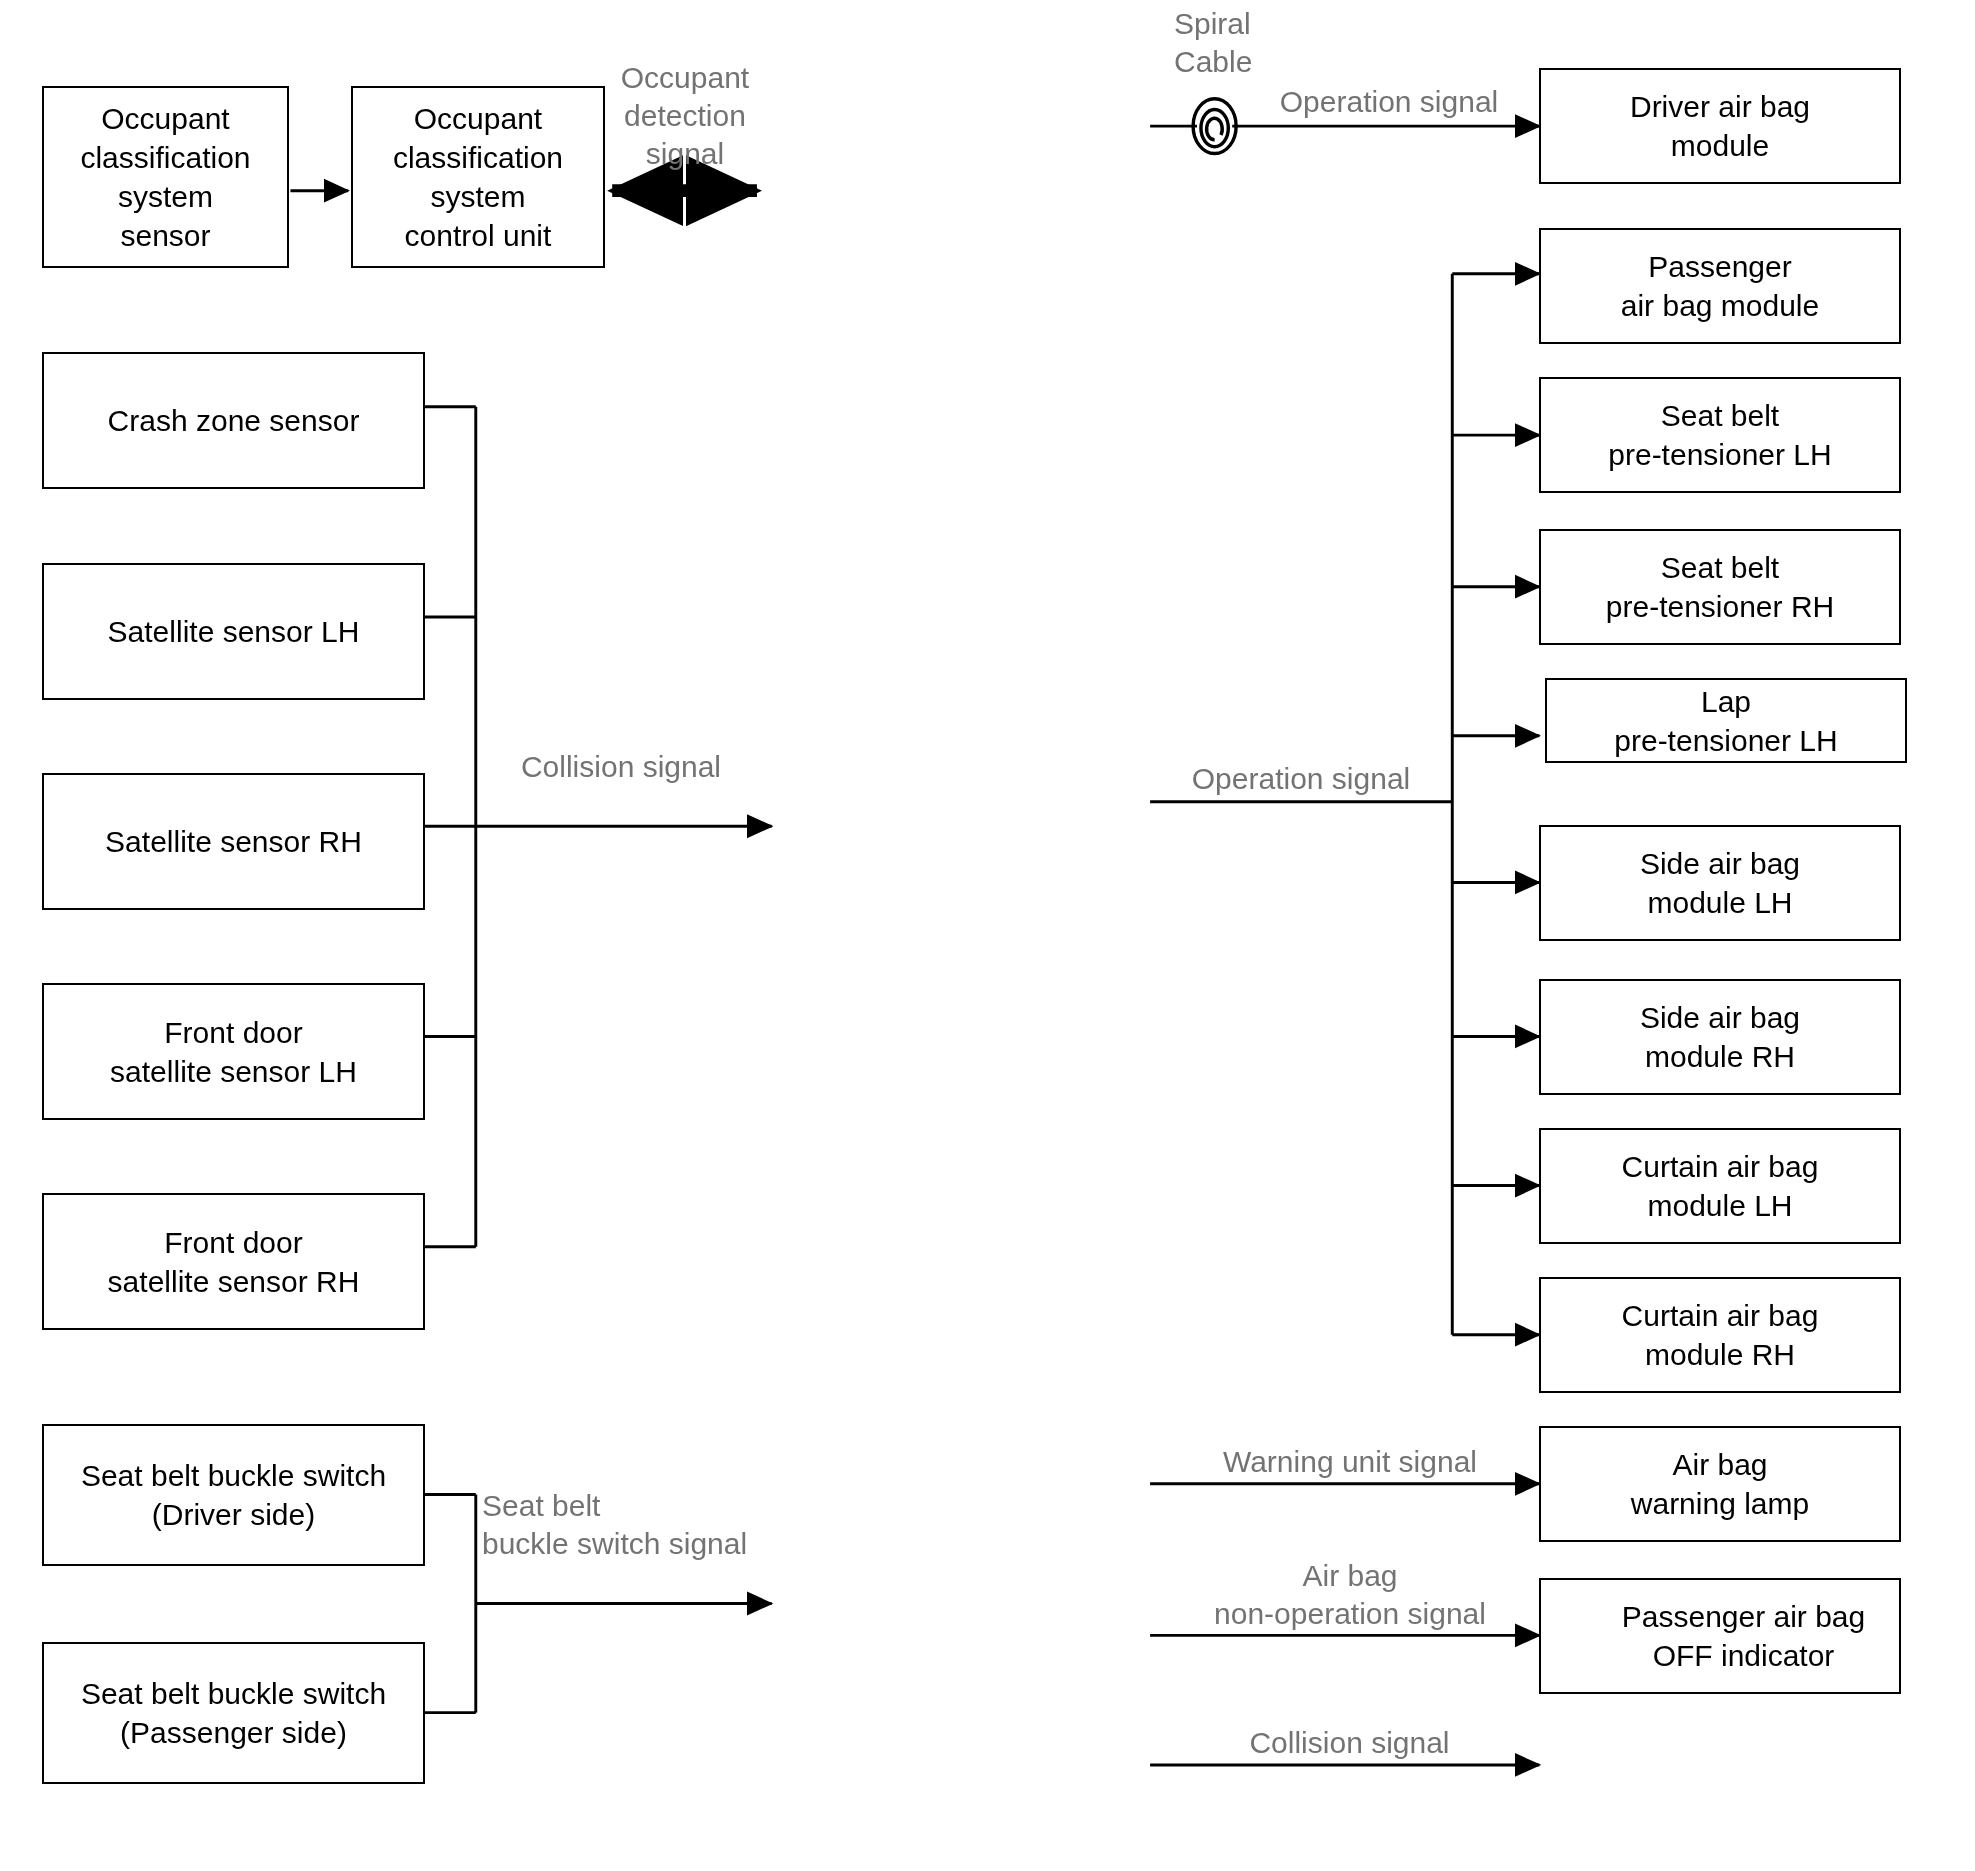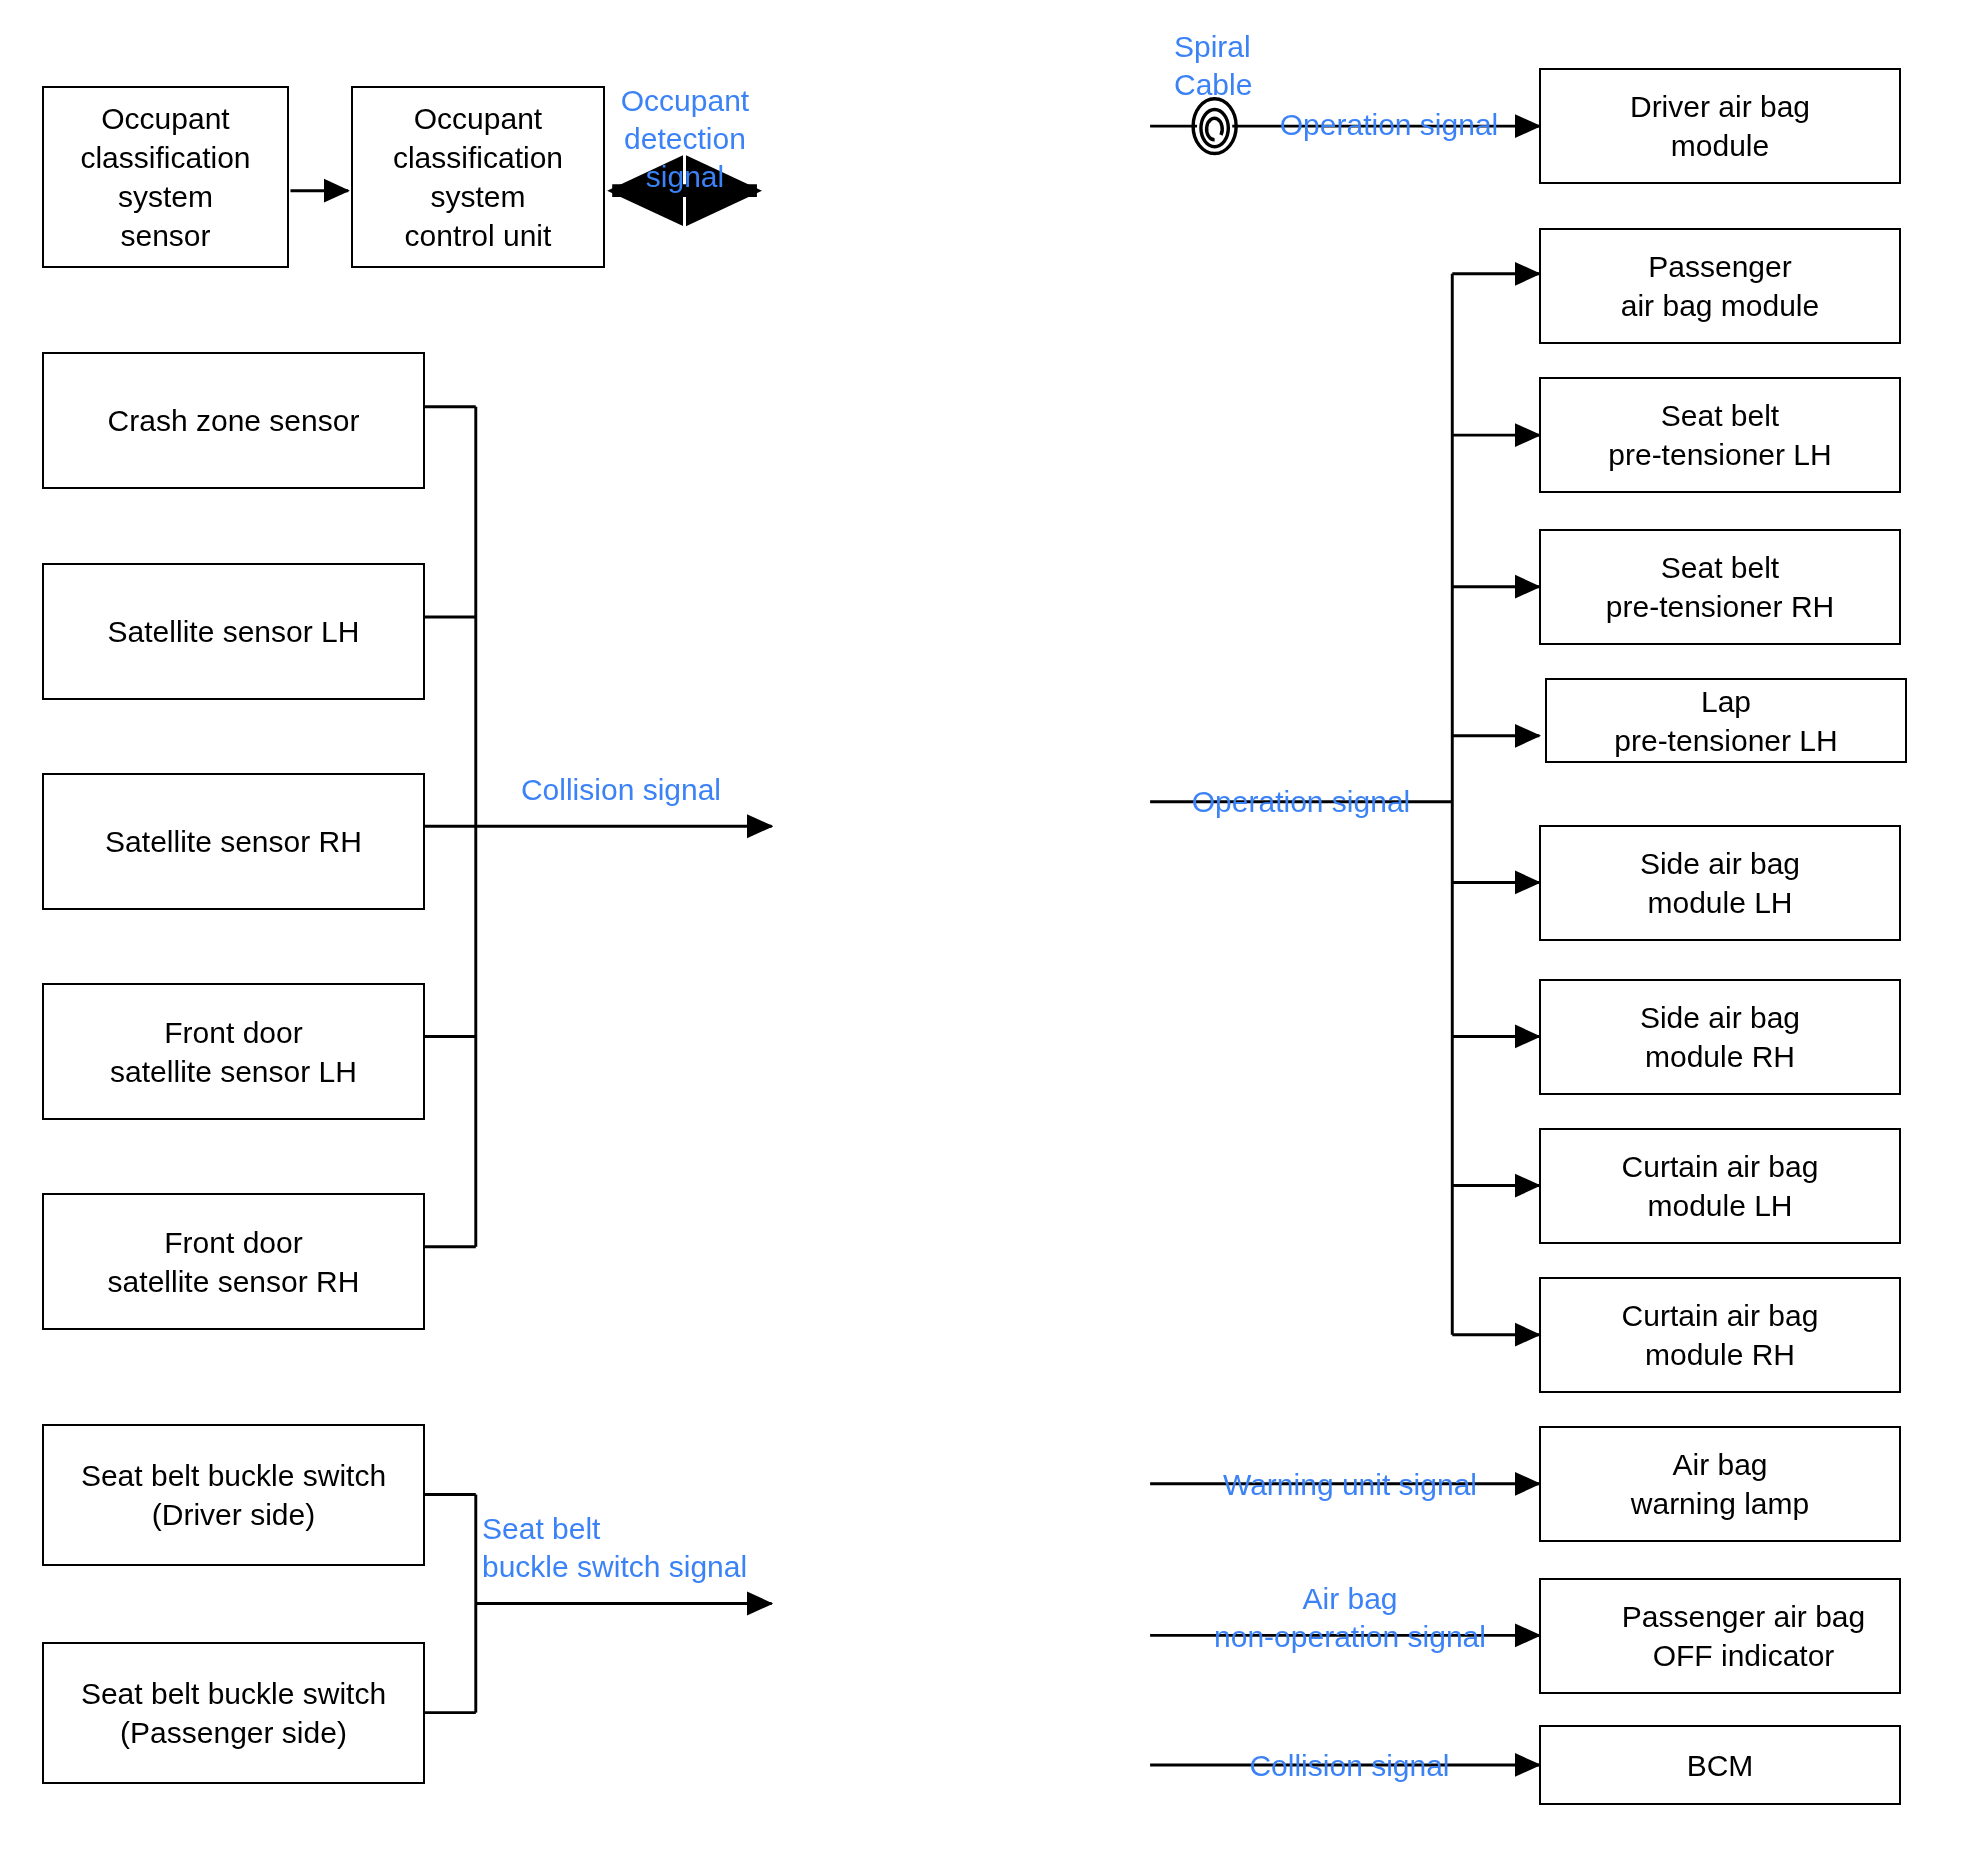--- a/index.html
+++ b/index.html
@@ -2,22 +2,22 @@
 <html style="font-size:7.8px"><head>
 <meta charset="utf-8">
 <style>
   html,body{margin:0;padding:0;background:#ffffff;}
   #stage{position:relative;width:1975px;height:1871px;background:#fff;
          font-family:"Liberation Sans", sans-serif;}
   svg.layer{position:absolute;left:0;top:0;width:1975px;height:1871px;overflow:visible;}
   .bx{position:absolute;box-sizing:border-box;border:2.9px solid #000;background:#fff;
       display:flex;align-items:center;justify-content:center;text-align:center;
       font-size:30px;line-height:1.30;color:#000;}
-  .lbl{position:absolute;text-align:center;font-size:30px;line-height:1.26;color:#3b82f6;
-       white-space:pre;margin-top:23px;}
+  .lbl{position:absolute;text-align:center;font-size:30px;line-height:1.26;color:#737373;
+       white-space:pre;}
   .lbl.l{text-align:left;}
 </style>
 </head>
 <body>
 
 <div id="stage">
 
   <svg class="layer" viewBox="0 0 4039 3827" preserveAspectRatio="none">
     <defs>
       <marker id="ah" markerWidth="9" markerHeight="9" refX="8.4" refY="4.5" orient="auto" markerUnits="strokeWidth">
@@ -115,21 +115,20 @@
   <div class="bx" style="left:1539px;top:979px;width:362px;height:116px;">Side air bag<br>module RH</div>
 
   <div class="bx" style="left:1539px;top:1128px;width:362px;height:116px;">Curtain air bag<br>module LH</div>
 
   <div class="bx" style="left:1539px;top:1277px;width:362px;height:116px;">Curtain air bag<br>module RH</div>
 
   <div class="bx" style="left:1539px;top:1426px;width:362px;height:116px;">Air bag<br>warning lamp</div>
 
   <div class="bx" style="left:1539px;top:1578px;width:362px;height:116px;padding-left:47px;">Passenger air bag<br>OFF indicator</div>
 
-  <div class="bx" style="left:1539px;top:1725px;width:362px;height:80px;">BCM</div>
 
   <div class="lbl" style="left:597px;top:59px;width:176px;">Occupant<br>detection<br>signal</div>
 
   <div class="lbl" style="left:499px;top:748px;width:244px;">Collision signal</div>
 
   <div class="lbl l" style="left:482px;top:1487px;width:308px;">Seat belt<br>buckle switch signal</div>
 
   <div class="lbl l" style="left:1174px;top:4.9px;width:156px;">Spiral<br>Cable</div>
 
   <div class="lbl" style="left:1247px;top:83px;width:284px;">Operation signal</div>

